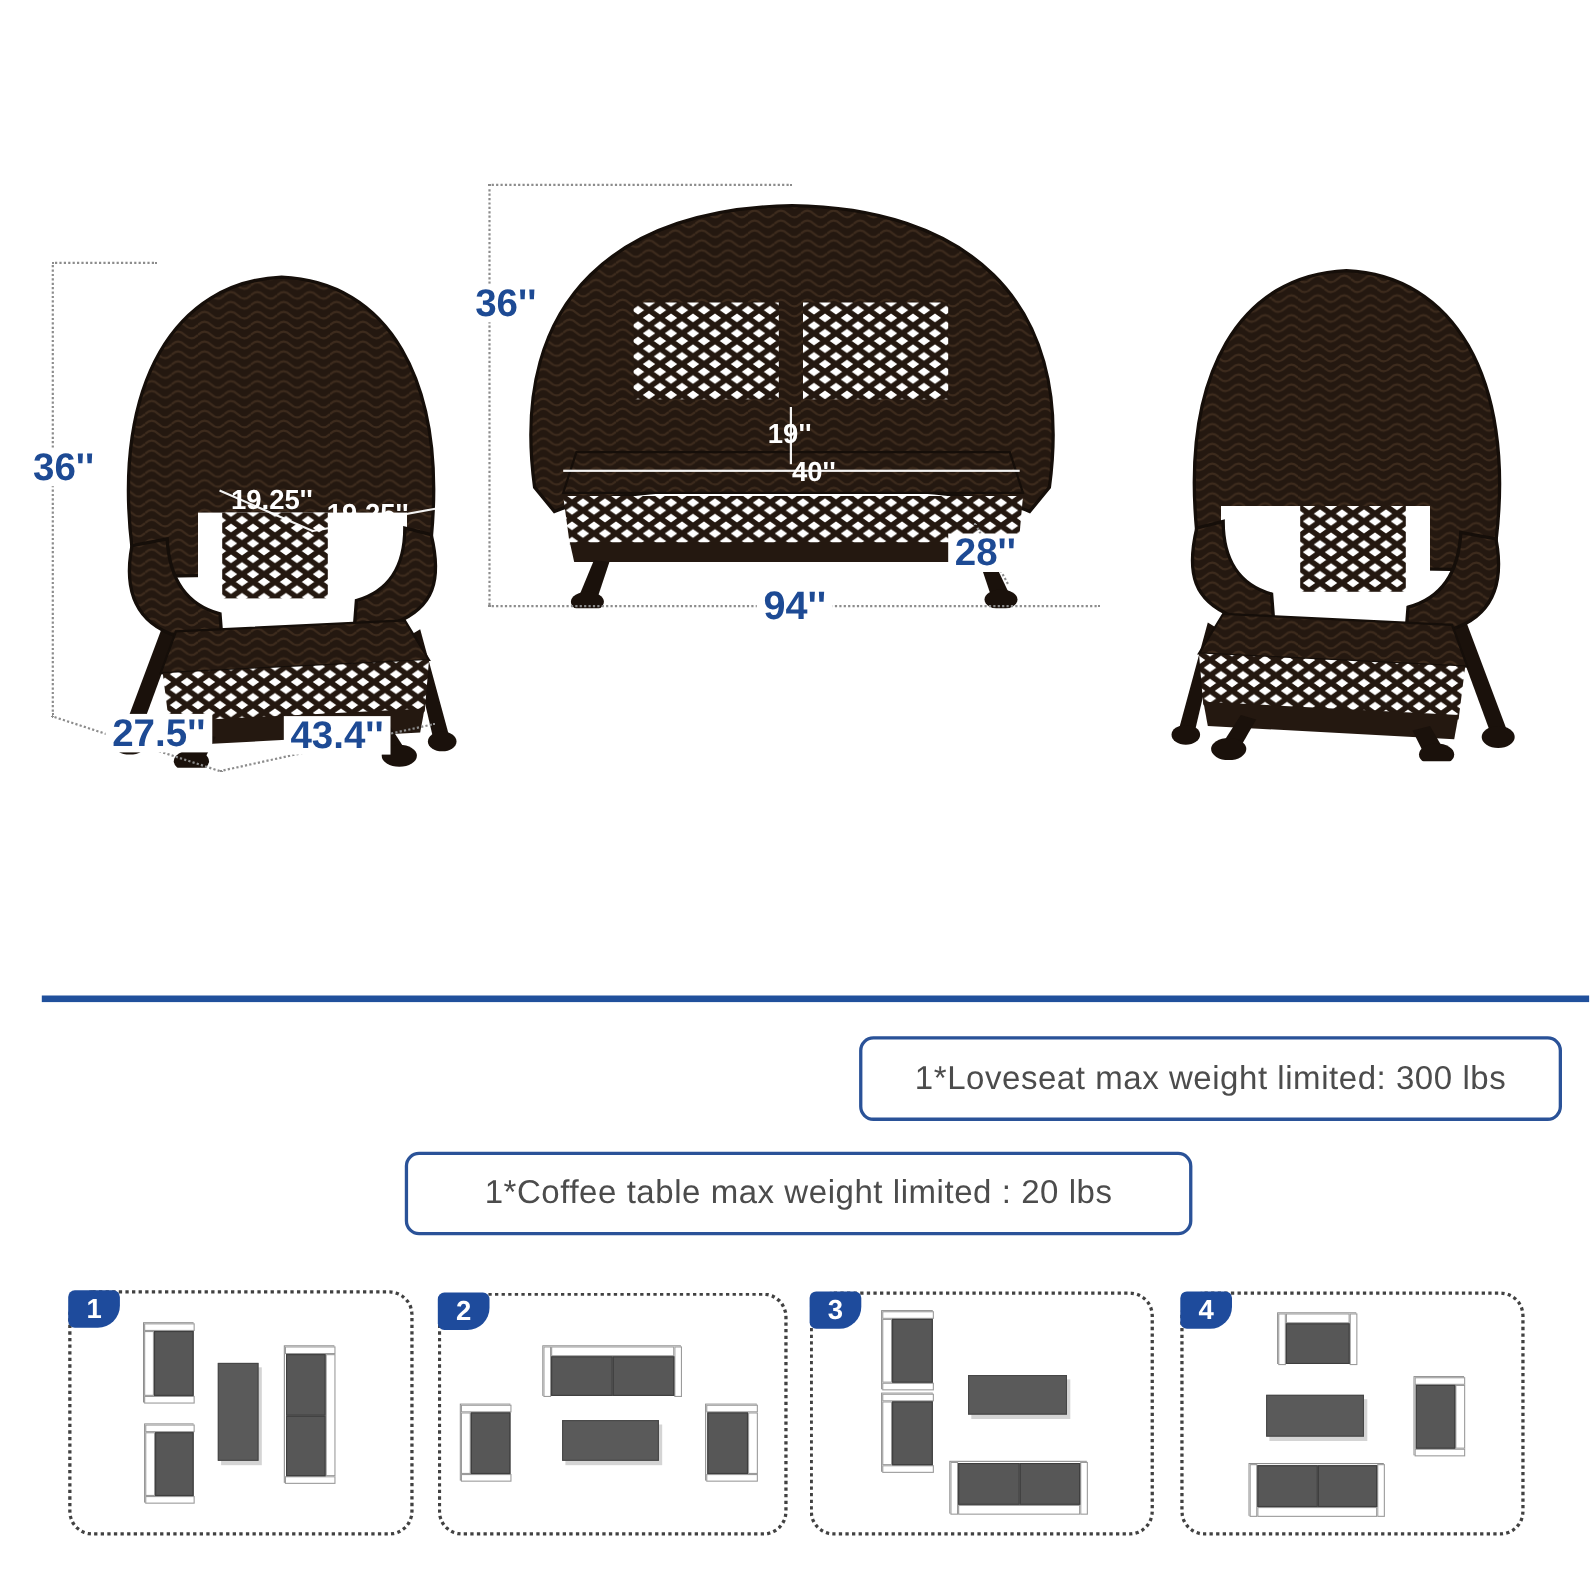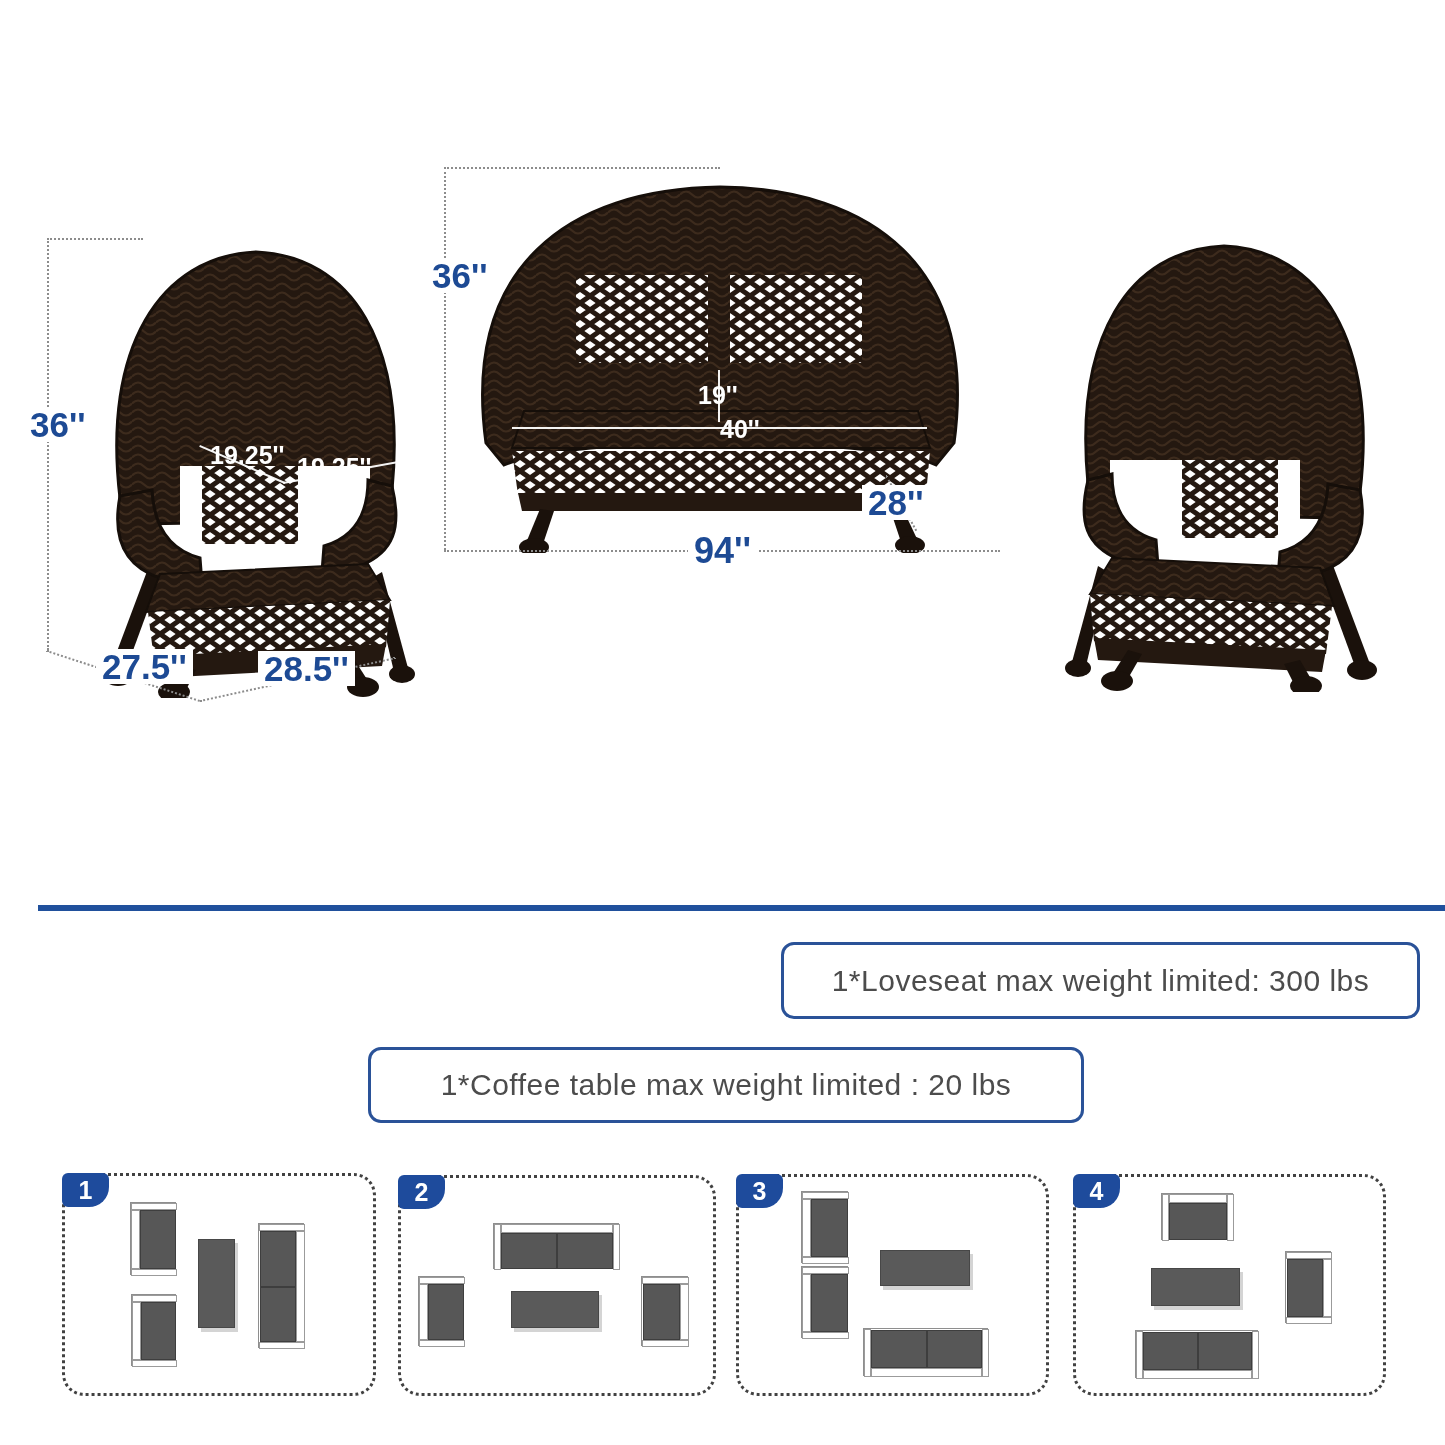--- a/index.html
+++ b/index.html
@@ -107,21 +107,21 @@
     <div class="dot-h" style="left:27px;top:13px;width:96px;"></div>
     <div class="dot-v" style="left:27px;top:13px;height:412px;"></div>
     <div class="dot-d" style="left:27px;top:425px;width:161px;transform:rotate(18.1deg);"></div>
     <div class="dot-d" style="left:180px;top:475px;width:200px;transform:rotate(-12.4deg);"></div>
     <div class="wline" style="left:180px;top:220px;width:93px;transform:rotate(23.5deg);"></div>
     <div class="wline" style="left:263px;top:257px;width:117px;transform:rotate(-10.3deg);"></div>
     <div class="dim bg" style="left:4px;top:182px;">36''</div>
     <div class="dimw" style="left:190px;top:218px;">19.25''</div>
     <div class="dimw" style="left:277px;top:230px;">19.25''</div>
     <div class="dim bg" style="left:76px;top:396px;margin-top:28px;">27.5''</div>
-    <div class="dim bg" style="left:238px;top:426px;">28.5''</div>
+    <div class="dim bg" style="left:238px;top:426px;">43.4''</div>
   </div>
 
   <div class="abs" style="left:430px;top:155px;width:580px;height:430px;">
     <svg class="abs" style="left:10px;top:8px;" width="560" height="390" viewBox="0 0 560 390">
         <use href="#g-loveseat"></use>
       </svg>
     <div class="dot-h" style="left:14px;top:12px;width:276px;"></div>
     <div class="dot-v" style="left:14px;top:12px;height:383px;"></div>
     <div class="dot-h" style="left:14px;top:395px;width:556px;"></div>
     <div class="dot-d" style="left:457px;top:320px;width:63px;transform:rotate(61.4deg);"></div>

